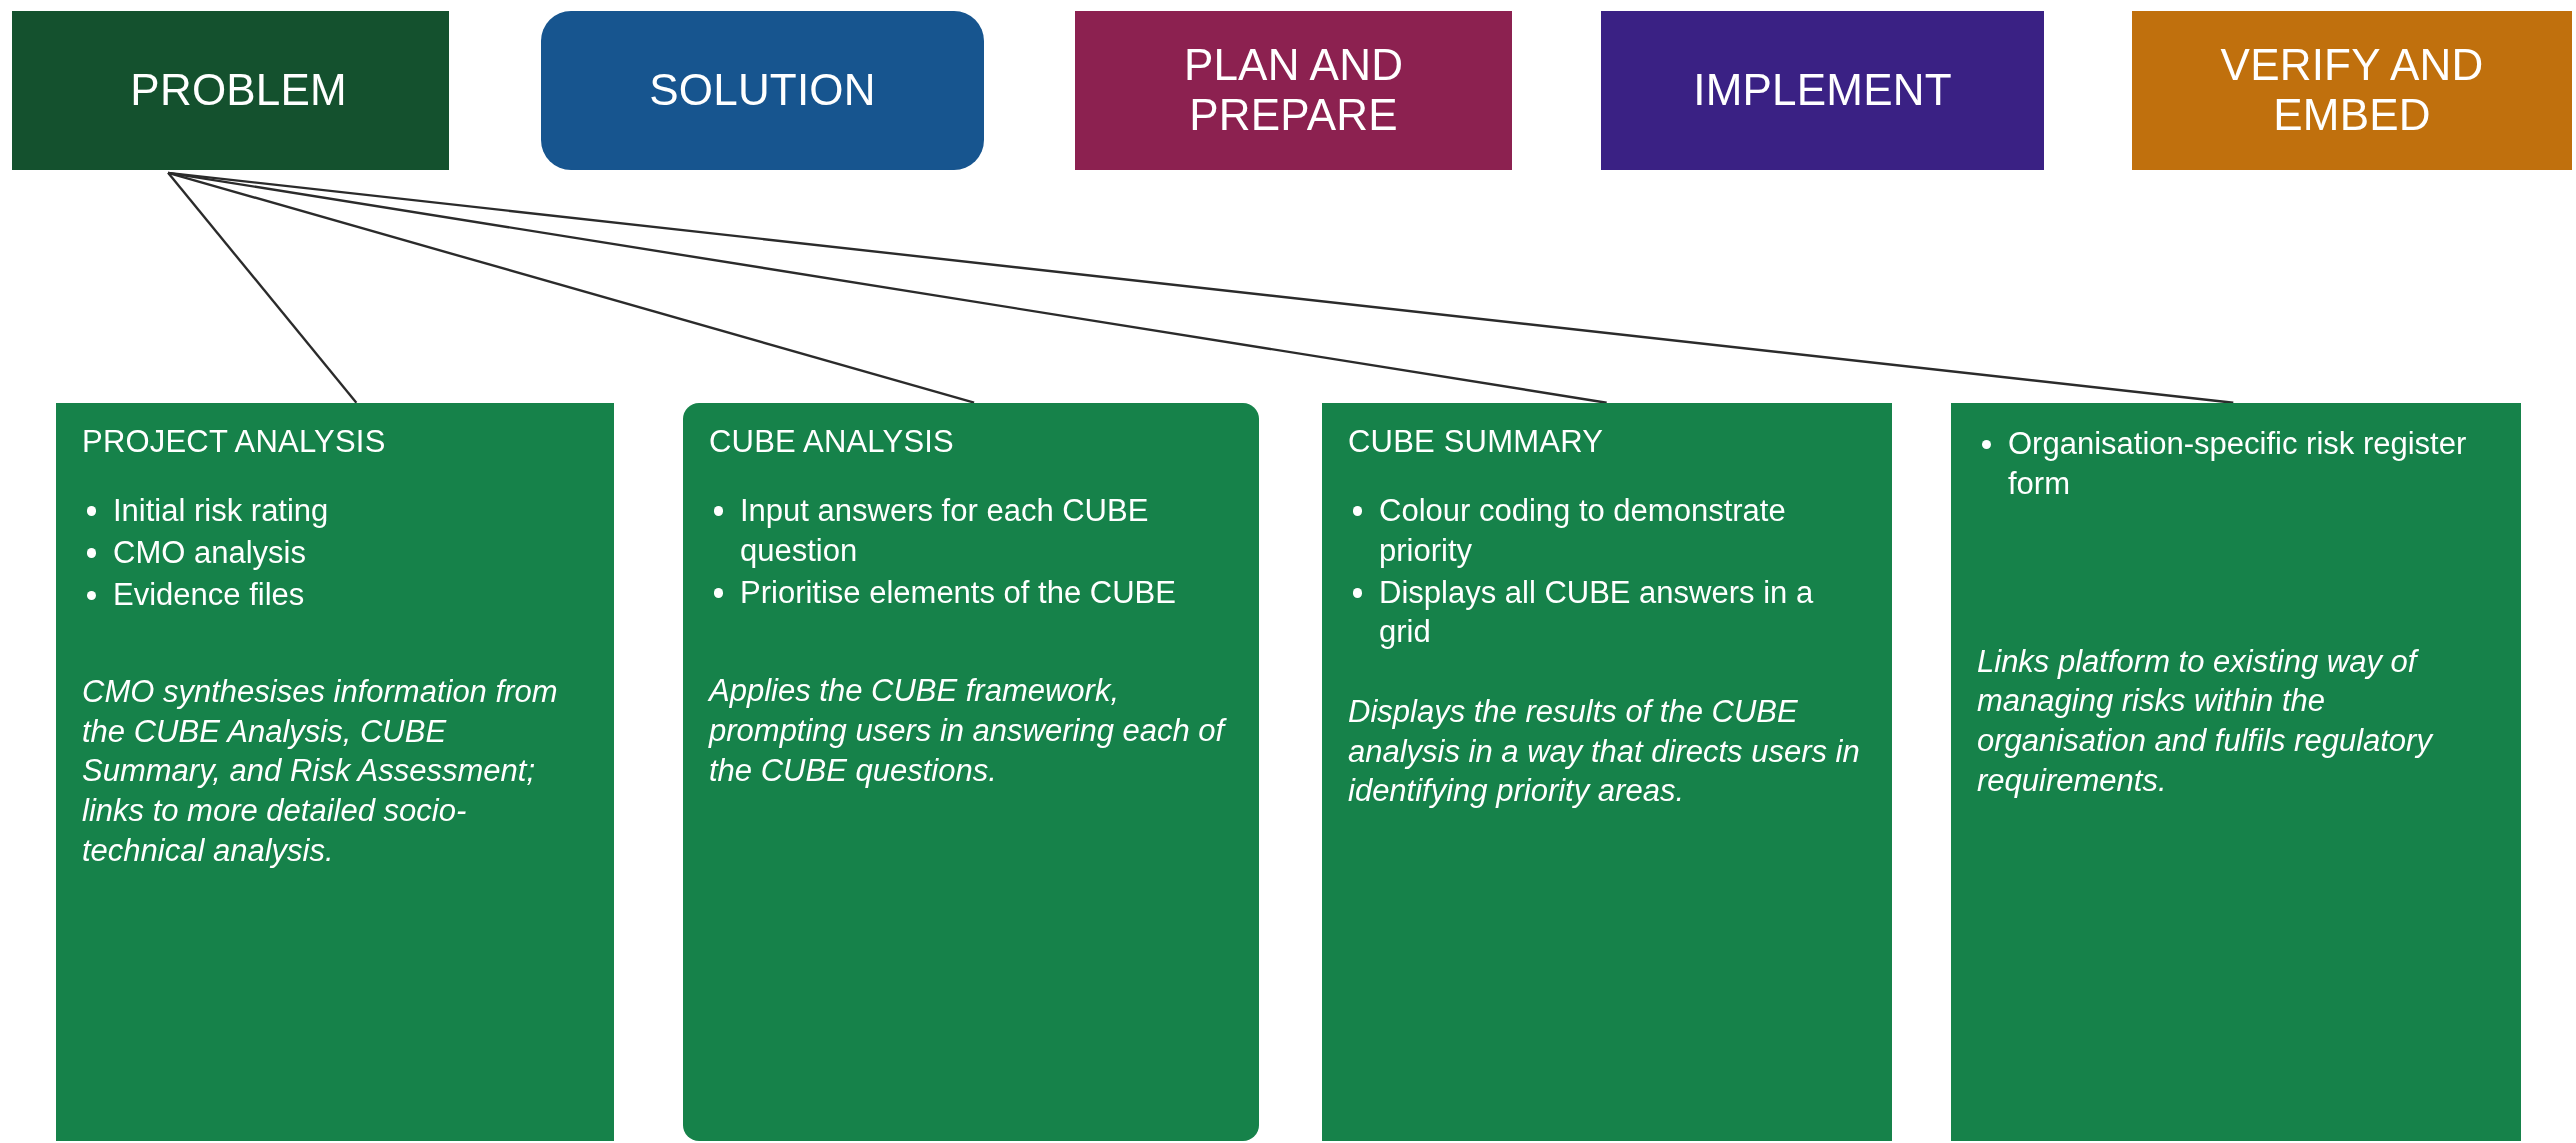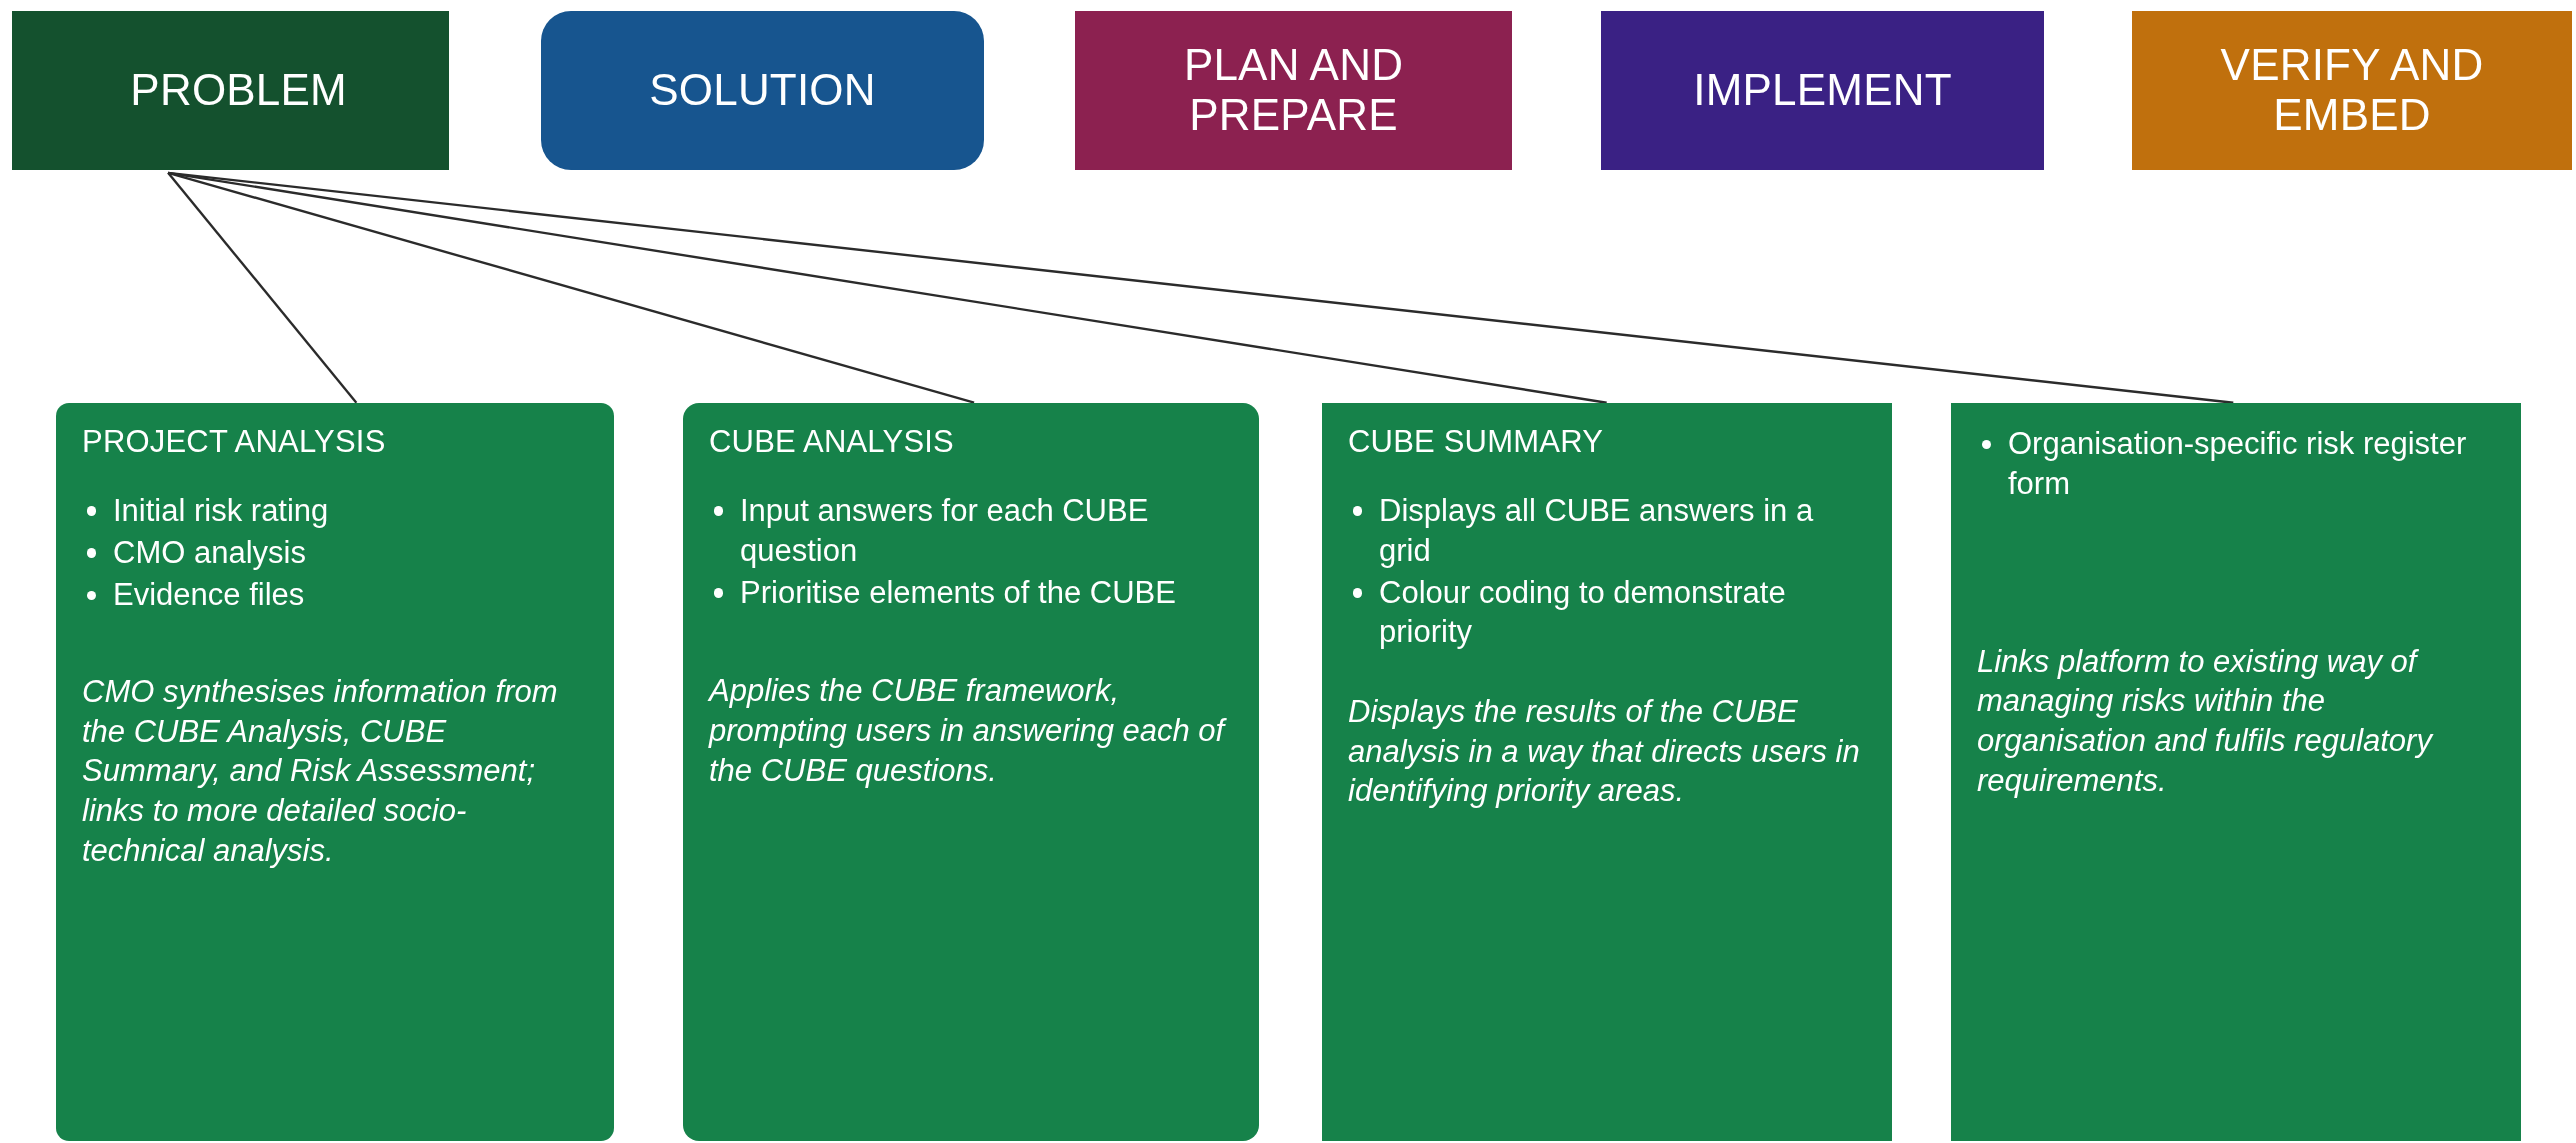--- a/index.html
+++ b/index.html
@@ -61,21 +61,21 @@
   
   .feature-card {
     position: absolute;
     top: 403px;
     height: 738px;
     box-sizing: border-box;
     padding: 21.4px 26px 18px 26px;
     color: #ffffff;
     overflow: hidden;
   }
-  .card-0 { left: 56px;   width: 558px; border-radius: 13px; }
+  .card-0 { left: 56px;   width: 558px; }
   .card-1 { left: 683px; width: 576px; }
   .card-2 { left: 1322px; width: 570px; }
   .card-3 { left: 1951px; width: 570px; }
 
   .card-title {
     font-size: 31px;
     line-height: 1.15;
     font-weight: 400;
     letter-spacing: 0.2px;
     margin: 0 0 31px 0;
@@ -164,22 +164,22 @@
     <ul class="card-bullets">
       <li><span class="bullet-dot"></span><span>Input answers for each CUBE question</span></li>
       <li><span class="bullet-dot"></span><span>Prioritise elements of the CUBE</span></li>
     </ul>
     <p class="card-note note-gap-1">Applies the CUBE framework, prompting users in answering each of the CUBE questions.</p>
   </div>
 
   <div class="feature-card card-2" style="background: rgb(22, 130, 74);">
     <div class="card-title">CUBE SUMMARY</div>
     <ul class="card-bullets">
+      <li><span class="bullet-dot"></span><span>Colour coding to demonstrate priority</span></li>
       <li><span class="bullet-dot"></span><span>Displays all CUBE answers in a grid</span></li>
-      <li><span class="bullet-dot"></span><span>Colour coding to demonstrate priority</span></li>
     </ul>
     <p class="card-note note-gap-2">Displays the results of the CUBE analysis in a way that directs users in identifying priority areas.</p>
   </div>
 
   <div class="feature-card card-3" style="background: rgb(22, 130, 74);">
     <ul class="card-bullets">
       <li><span class="bullet-dot"></span><span>Organisation-specific risk register form</span></li>
     </ul>
     <p class="card-note note-gap-3">Links platform to existing way of managing risks within the organisation and fulfils regulatory requirements.</p>
   </div>

